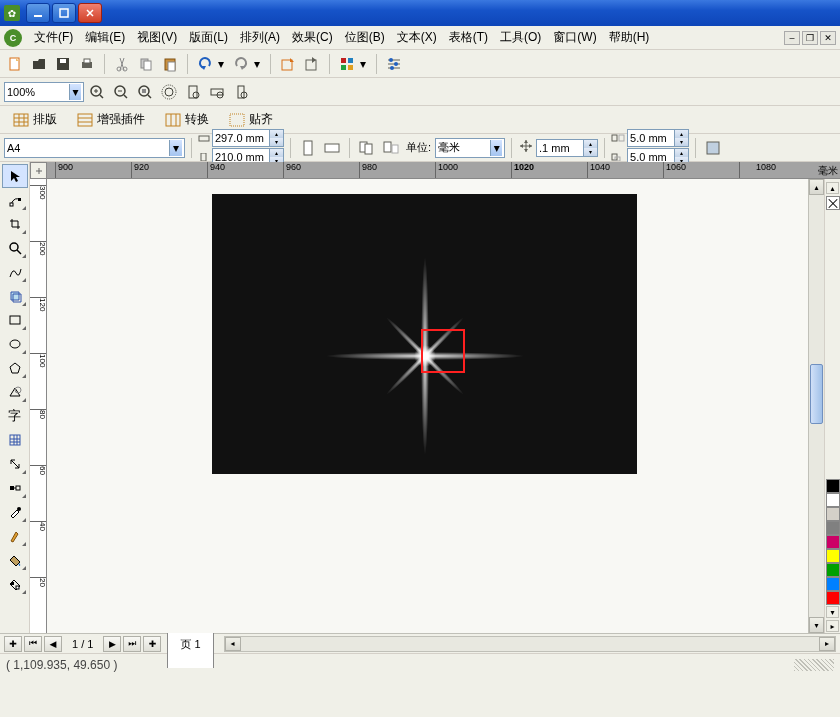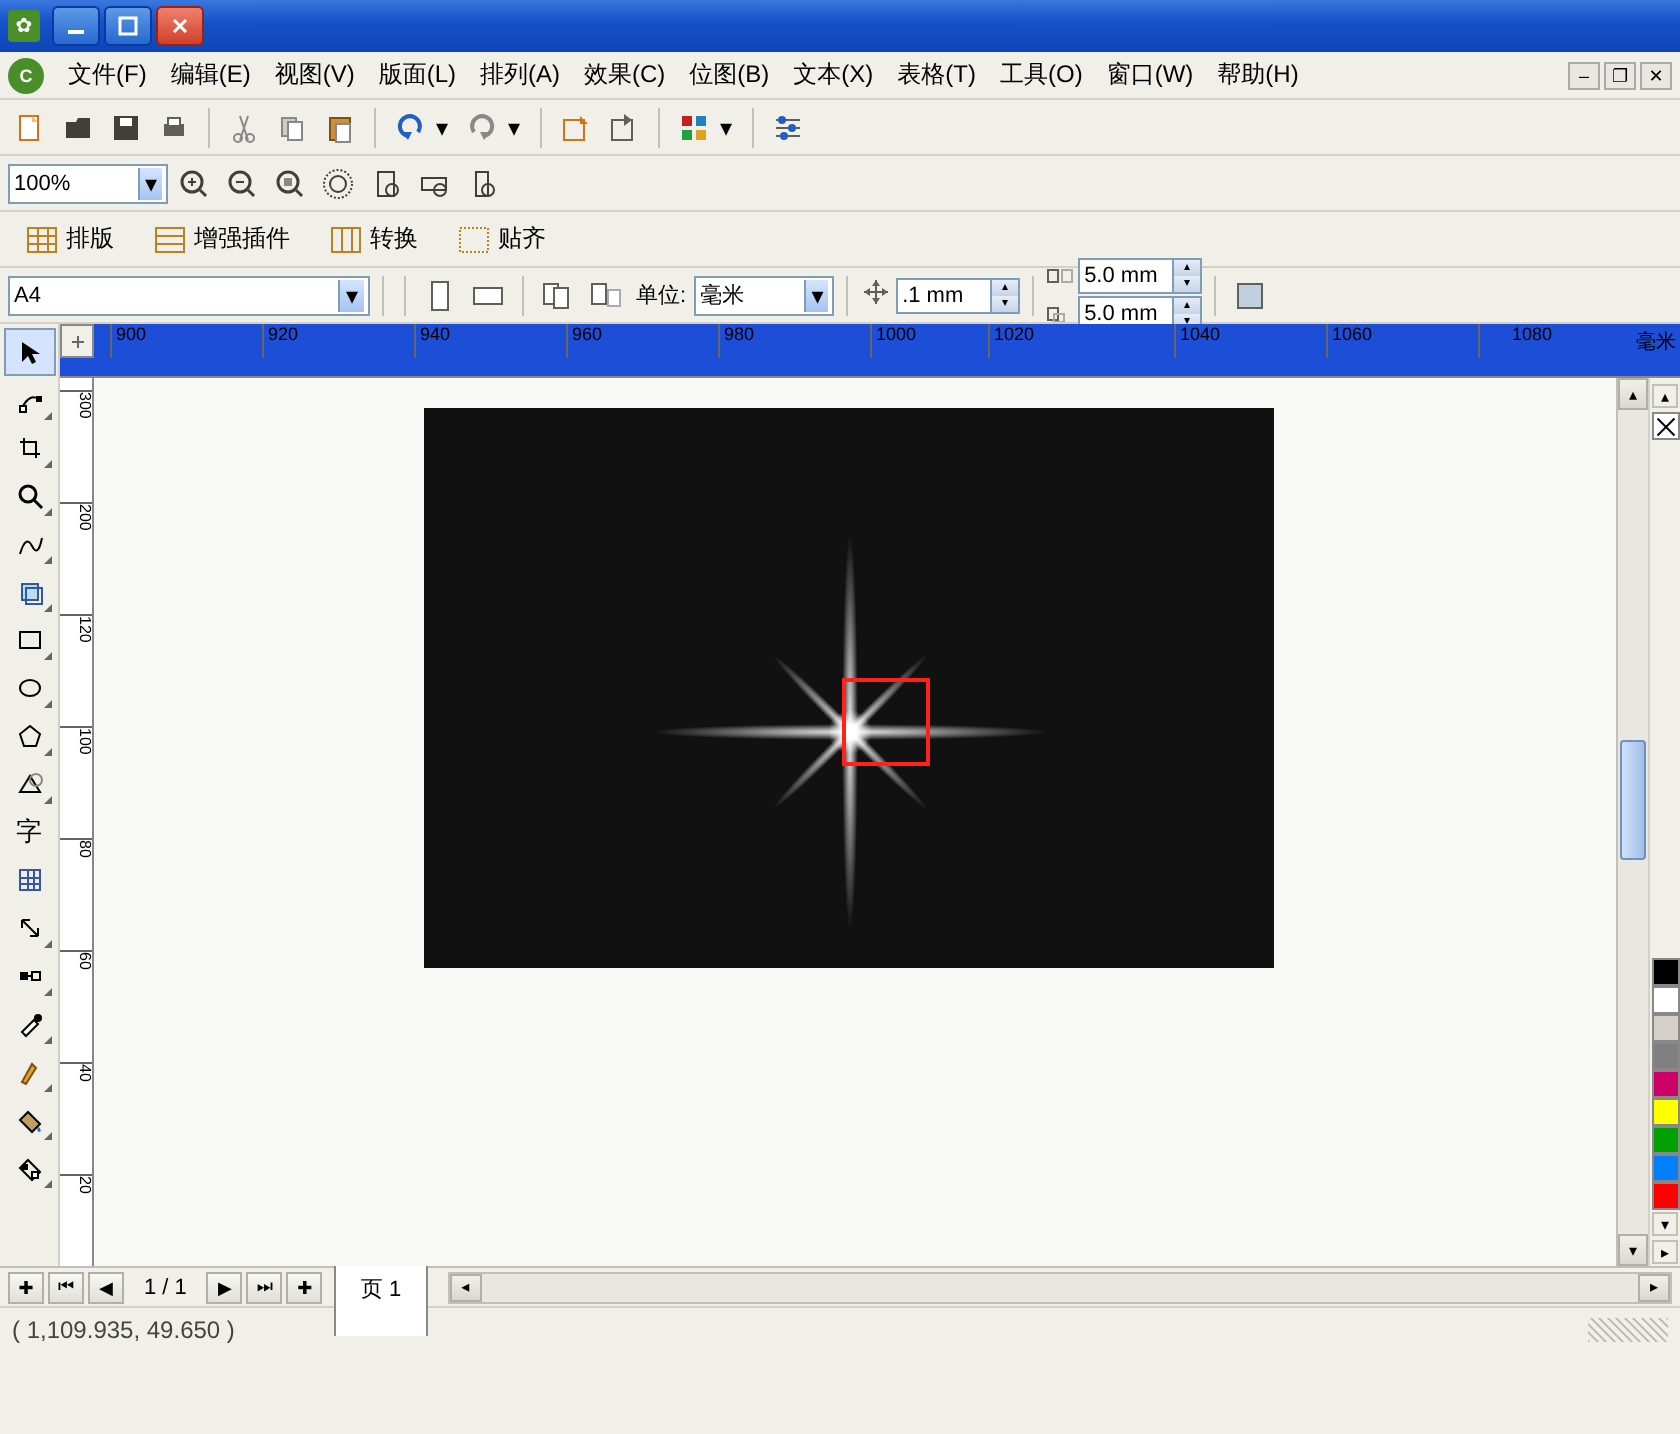--- a/index.html
+++ b/index.html
@@ -38,21 +38,21 @@
 .tbicon { width: 16px; height: 14px; display: inline-block; }
 
 
 .mainrow { display: flex; height: 471px; }
 .toolbox { width: 30px; background: #f0f0e8; border-right: 1px solid #d4d0c8; display: flex; flex-direction: column; padding: 2px 0; overflow: hidden; }
 .toolbox .tool { width: 26px; height: 24px; margin: 0 auto; display: flex; align-items: center; justify-content: center; cursor: pointer; border: 1px solid transparent; position: relative; }
 .toolbox .tool.sel { background: #d4e4ff; border-color: #7f9db9; }
 .toolbox .tool .tri { position: absolute; right: 1px; bottom: 1px; width: 0; height: 0; border-right: 4px solid #666; border-top: 4px solid transparent; }
 
 .workarea { flex: 1; display: flex; flex-direction: column; position: relative; }
-.ruler-h { height: 27px; background: #1d4ed8; border-bottom: 1px solid #888; position: relative; overflow: hidden; }
+.ruler-h { height: 17px; background: #a3a3a3; border-bottom: 1px solid #888; position: relative; overflow: hidden; }
 .ruler-corner { position: absolute; left: 0; top: 0; width: 17px; height: 17px; background: #f0f0e8; border: 1px solid #888; z-index: 2; display: flex; align-items: center; justify-content: center; }
 .ruler-h .tick { position: absolute; top: 0; height: 17px; border-left: 1px solid #666; font-size: 9px; padding-left: 2px; line-height: 10px; }
 .ruler-unit { position: absolute; right: 2px; top: 2px; font-size: 10px; }
 .canvaswrap { flex: 1; display: flex; position: relative; }
 .ruler-v { width: 17px; background: #fff; border-right: 1px solid #888; position: relative; overflow: hidden; }
 .ruler-v .tick { position: absolute; left: 0; width: 17px; border-top: 1px solid #666; font-size: 9px; text-align: center; }
 .canvas { flex: 1; background: #f8f8f4; position: relative; overflow: hidden; }
 .blackrect { position: absolute; left: 165px; top: 15px; width: 425px; height: 280px; background: #111; }
 .star { position: absolute; left: 50%; top: 58%; transform: translate(-50%, -50%); width: 200px; height: 200px; pointer-events: none; }
 .ray { position: absolute; left: 50%; top: 50%; background: radial-gradient(ellipse at center, rgba(255,255,255,.9), rgba(255,255,255,0) 70%); transform-origin: center; }
@@ -308,20 +308,46 @@
       <span>贴齐</span>
     </div>
 </div>
 
 <div class="toolbar notop">
   <div class="combo" style="width:181px">
     <input value="A4" style="">
     <div class="dd">▾</div>
   </div>
   <div class="sep"></div>
+  <div style="display:flex;flex-direction:column;gap:1px">
+    <div style="display:flex;align-items:center;gap:2px">
+      <span><svg width="12" height="8">
+            <rect x="1" y="2" width="10" height="5" fill="none" stroke="#606058"></rect>
+          </svg></span>
+      <div class="spinbox">
+          <input style="width: 56px;" value="297.0 mm">
+          <div class="spins">
+            <div class="spin">▴</div>
+            <div class="spin">▾</div>
+          </div>
+        </div>
+    </div>
+    <div style="display:flex;align-items:center;gap:2px">
+      <span><svg width="12" height="8">
+            <rect x="3" y="0" width="5" height="8" fill="none" stroke="#606058"></rect>
+          </svg></span>
+      <div class="spinbox">
+          <input style="width: 56px;" value="210.0 mm">
+          <div class="spins">
+            <div class="spin">▴</div>
+            <div class="spin">▾</div>
+          </div>
+        </div>
+    </div>
+  </div>
   <div class="sep"></div>
   <div class="tbtn">
       <svg width="14" height="18">
         <rect x="3" y="2" width="8" height="14" fill="#fff" stroke="#606058"></rect>
       </svg>
     </div>
   <div class="tbtn">
       <svg width="18" height="14">
         <rect x="2" y="3" width="14" height="8" fill="#fff" stroke="#606058"></rect>
       </svg>
@@ -520,21 +546,21 @@
             <path d="M2 5 L8 5 M5 2 L5 8" stroke="#666"></path>
           </svg>
         </div>
       <div id="ruler-h-ticks">
           <div class="tick" style="left: 25px;">900</div>
           <div class="tick" style="left: 101px;">920</div>
           <div class="tick" style="left: 177px;">940</div>
           <div class="tick" style="left: 253px;">960</div>
           <div class="tick" style="left: 329px;">980</div>
           <div class="tick" style="left: 405px;">1000</div>
-          <div class="tick" style="left: 464px;">1020</div>
+          <div class="tick" style="left: 481px; font-weight: bold;">1020</div>
           <div class="tick" style="left: 557px;">1040</div>
           <div class="tick" style="left: 633px;">1060</div>
           <div class="tick" style="left: 709px; padding-left: 16px;">1080</div>
         </div>
       <span class="ruler-unit">毫米</span>
     </div>
     <div class="canvaswrap">
       <div class="ruler-v">
         <div id="ruler-v-ticks">
             <div class="tick" style="top: 6px; font-size: 8px; writing-mode: vertical-rl;">300</div>

